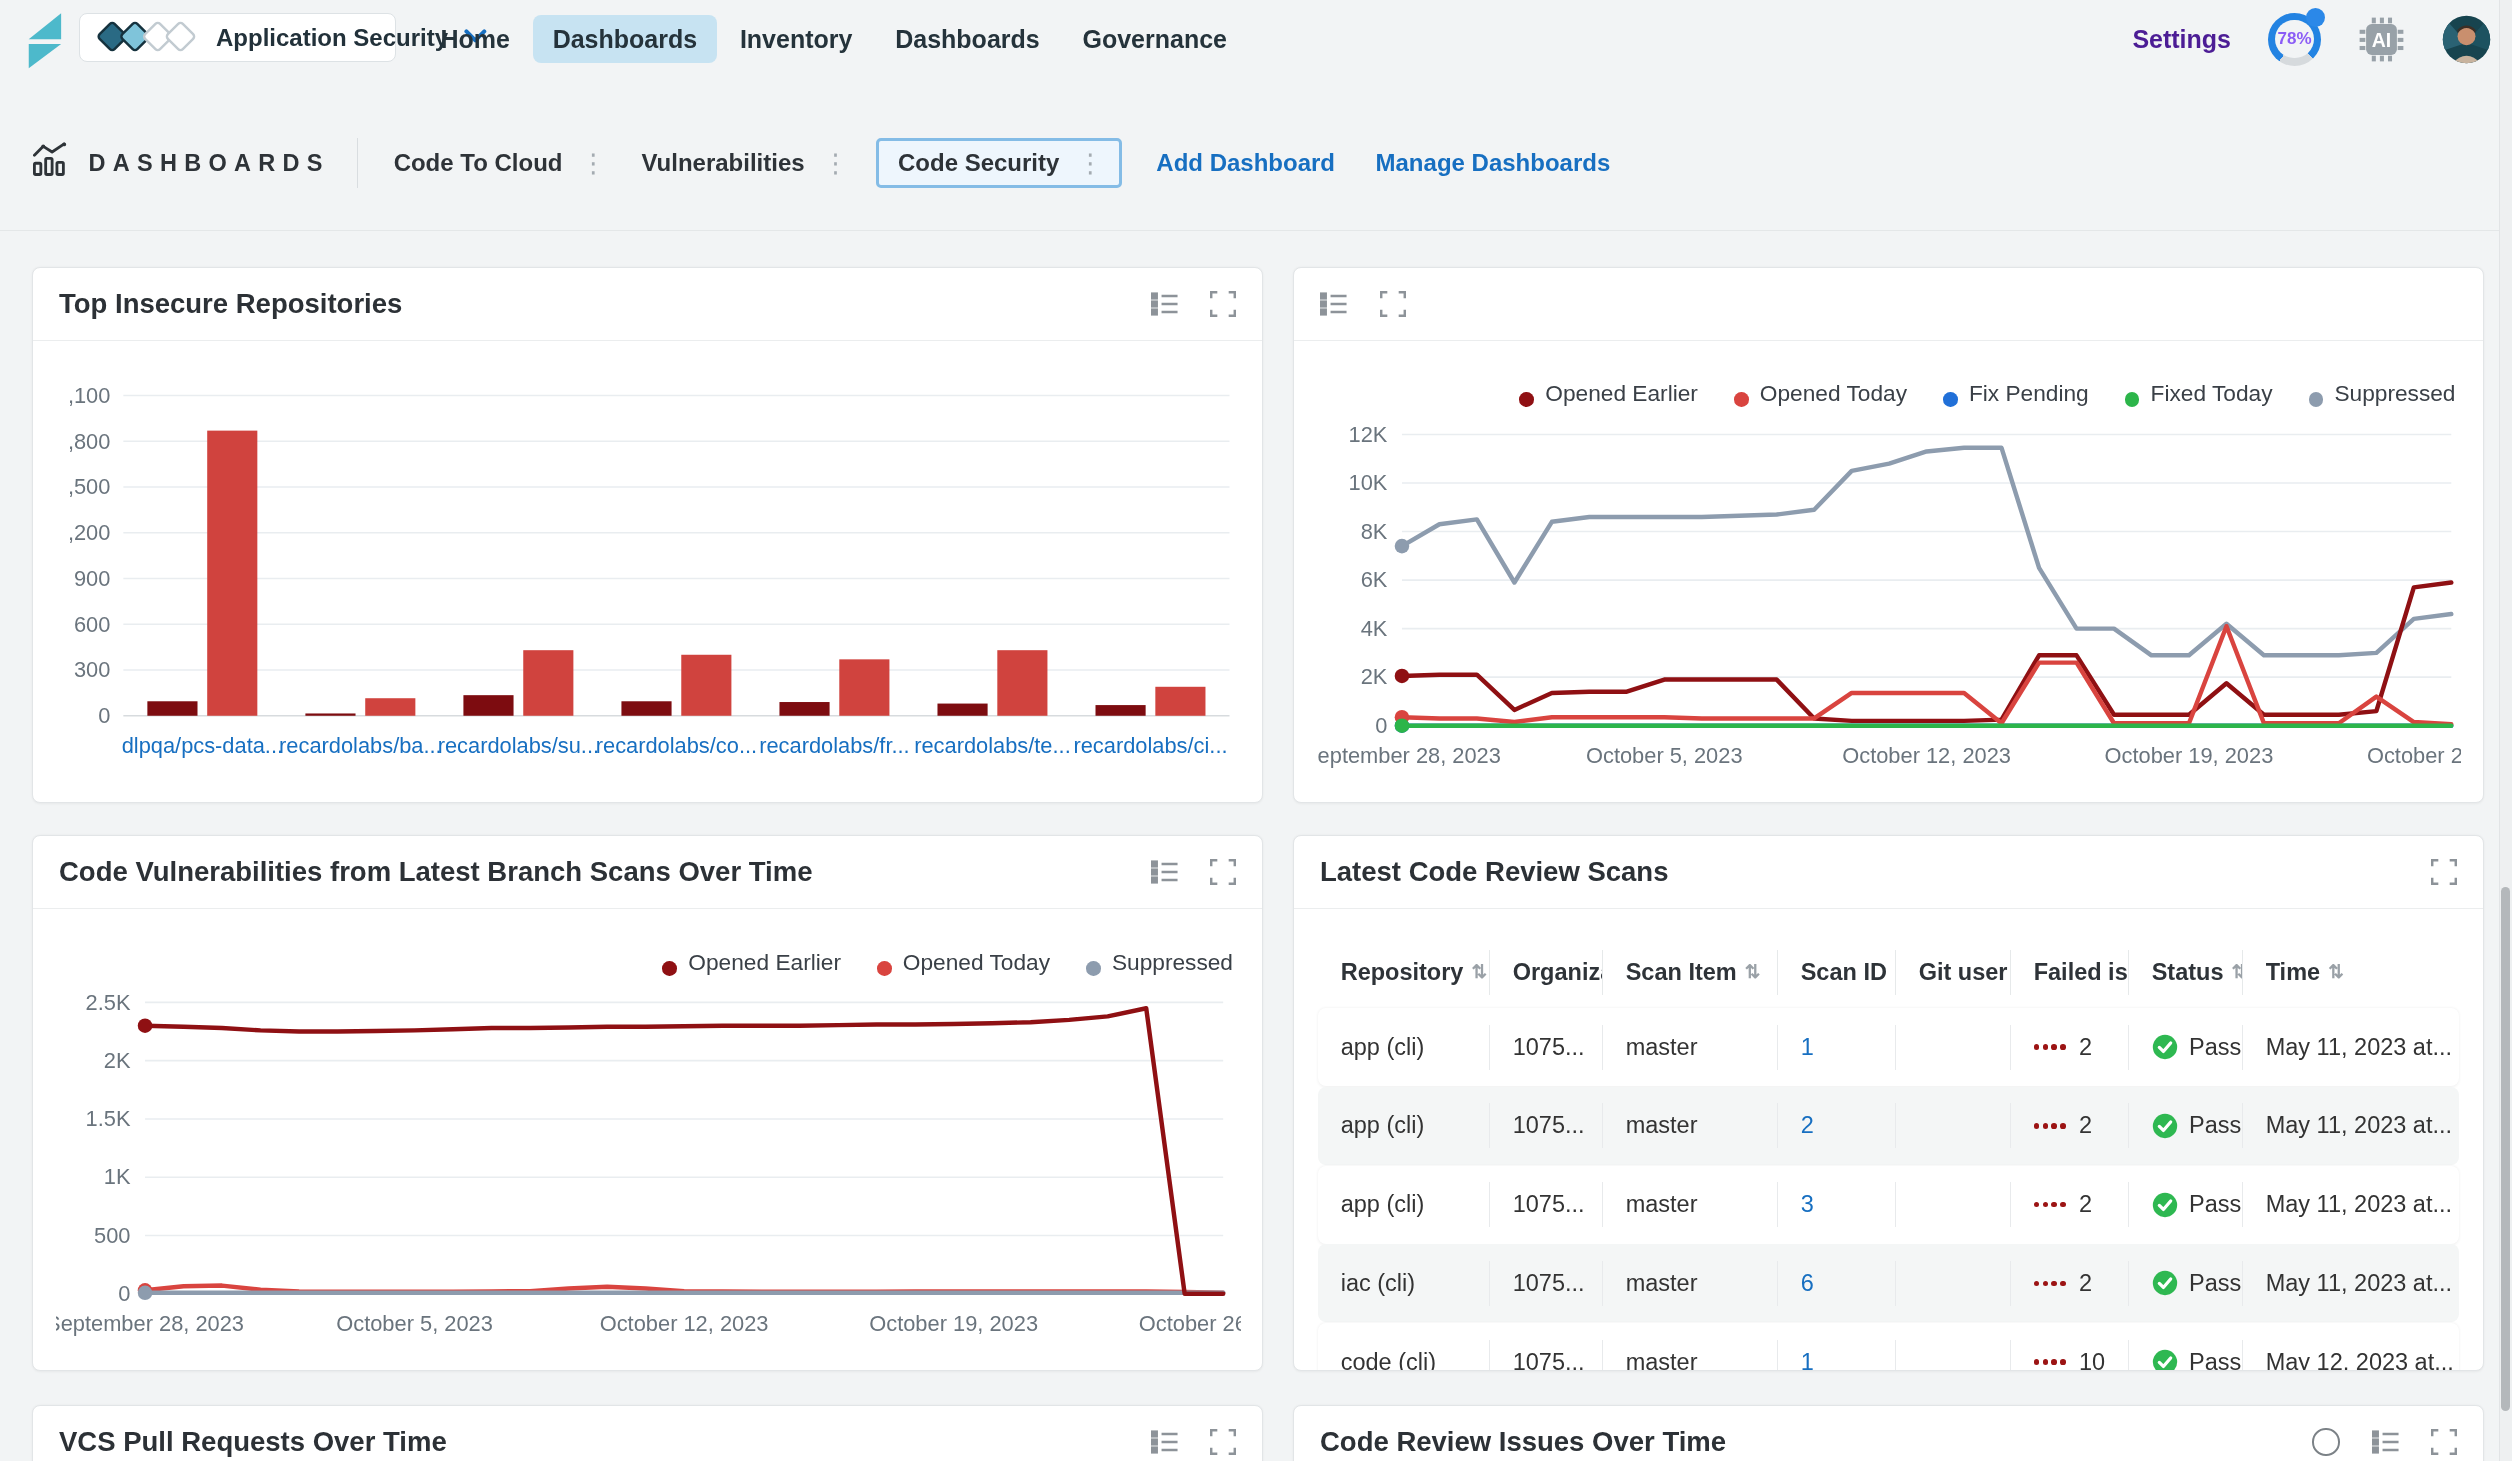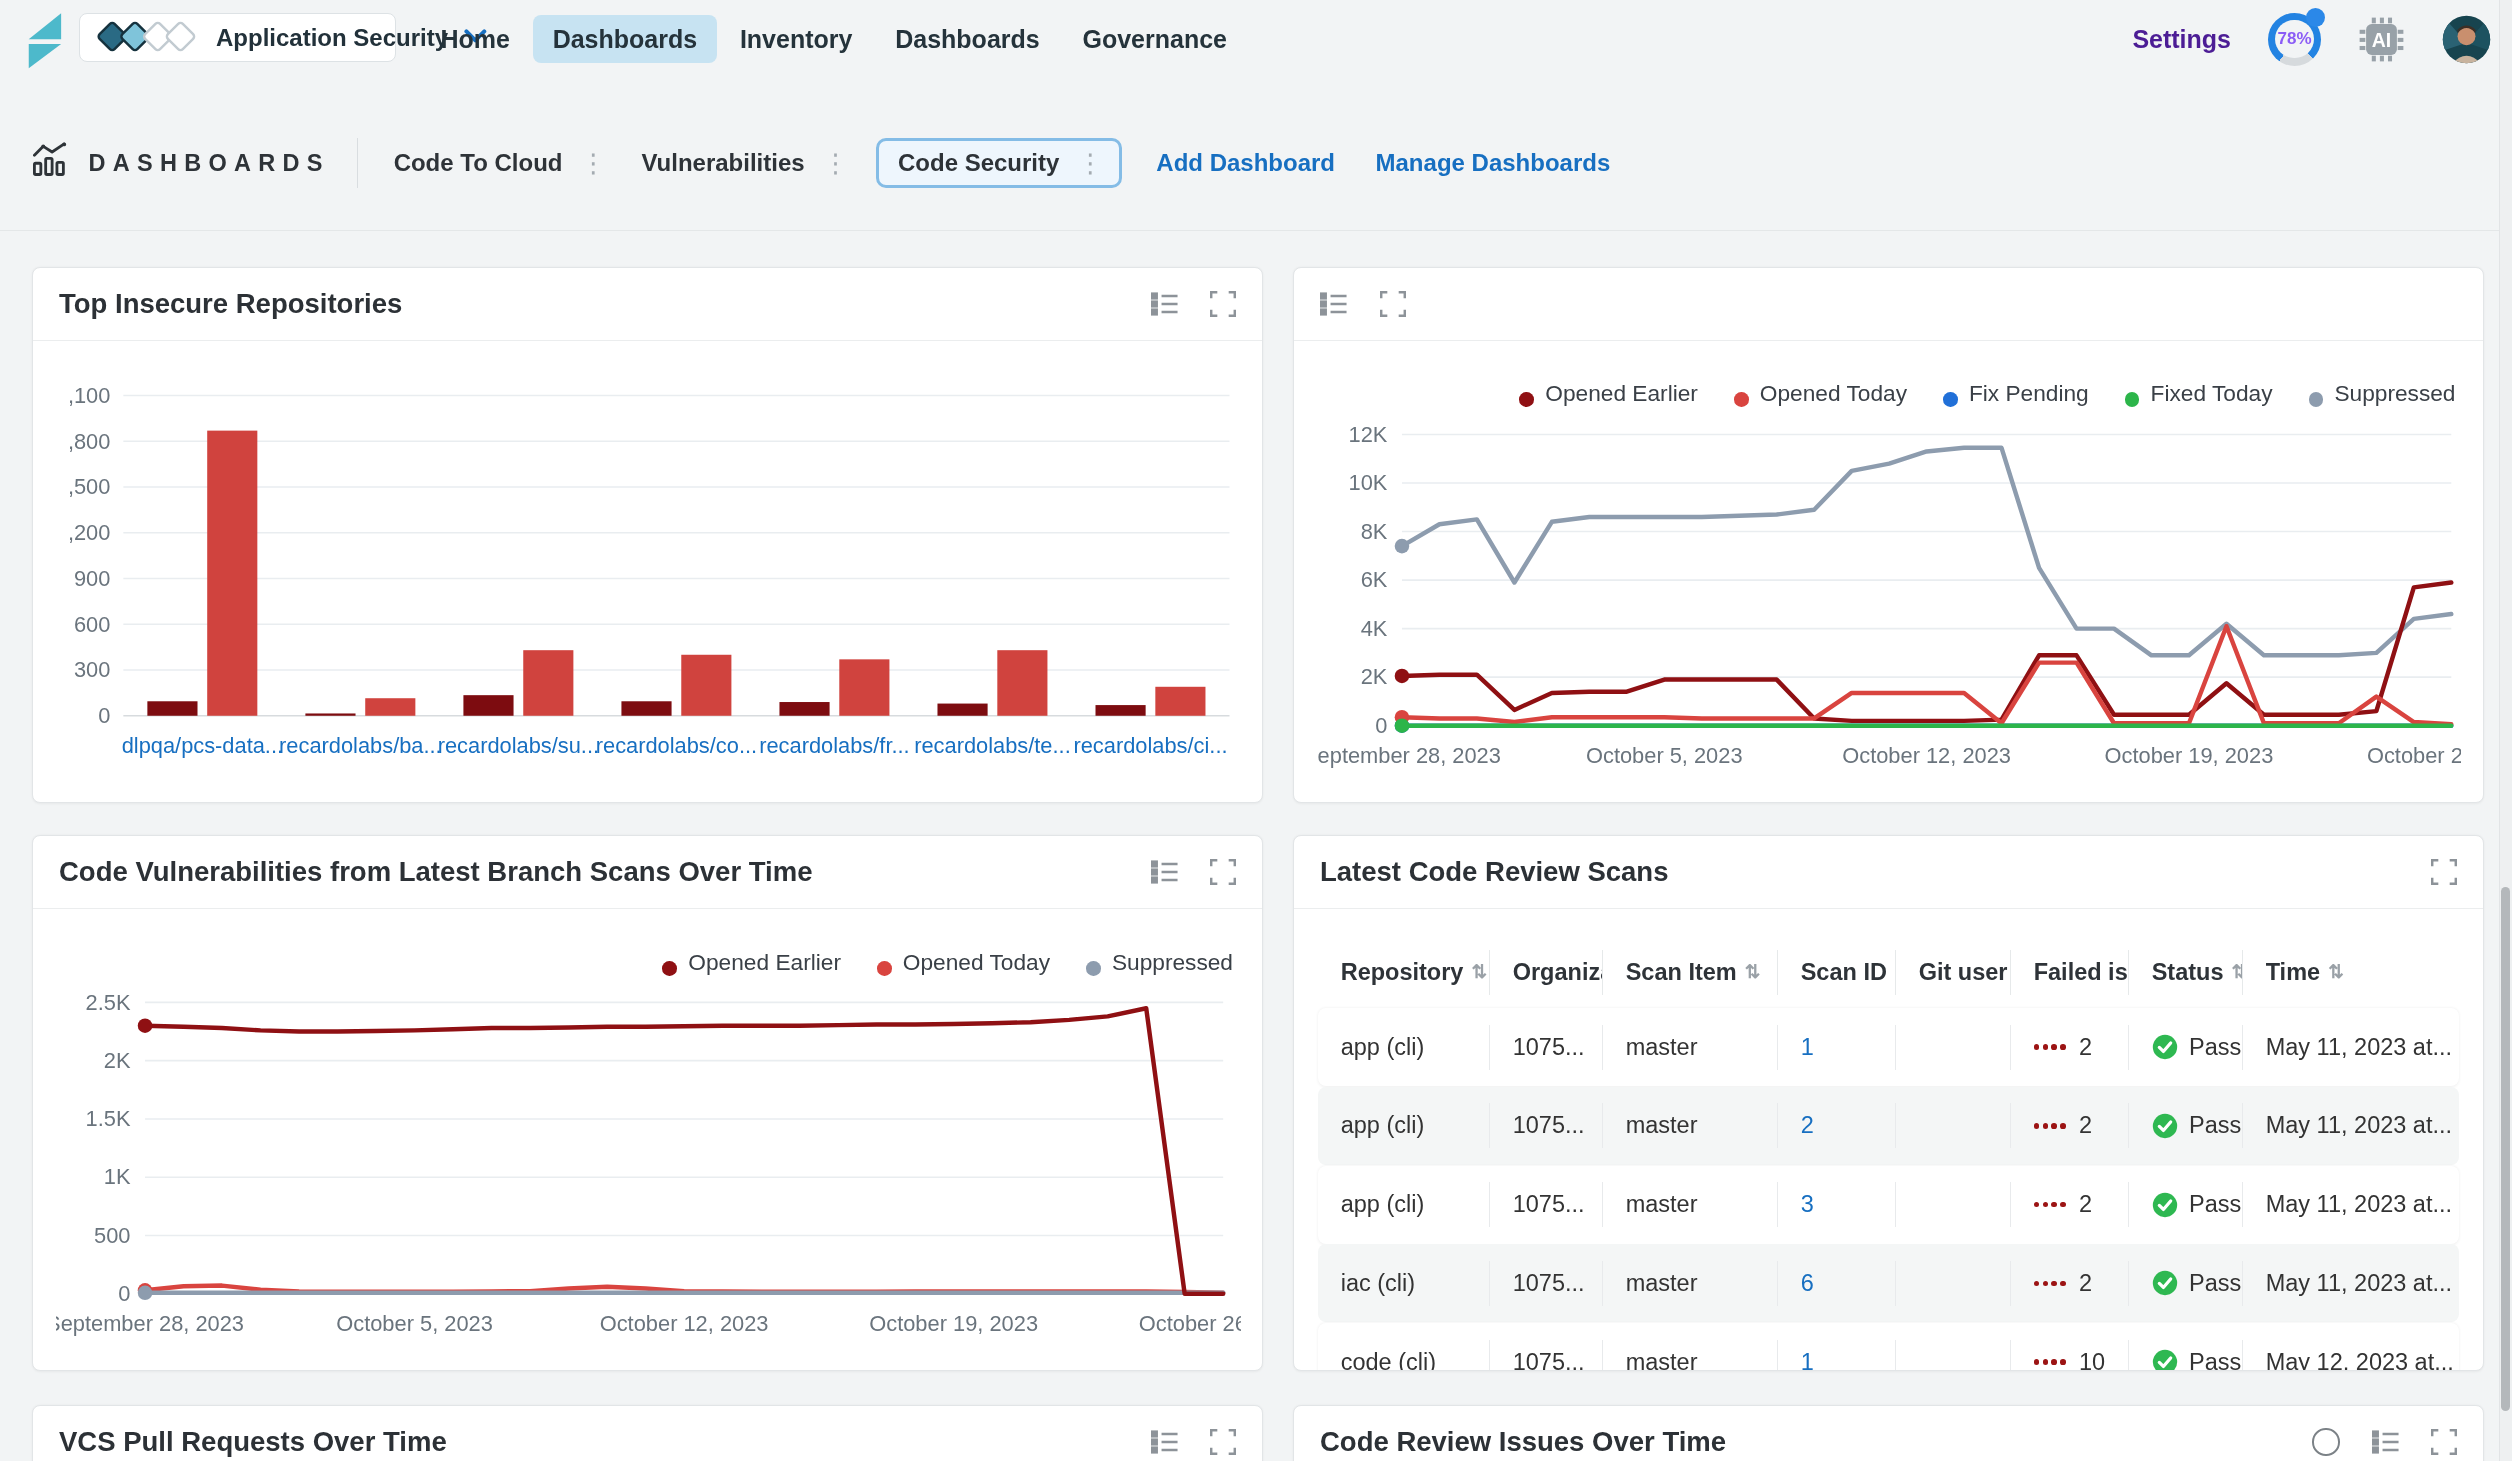--- a/index.html
+++ b/index.html
@@ -22,21 +22,21 @@
   .ring-inner{position:absolute;inset:7.3px;background:#f2f4f5;border-radius:50%;display:flex;
     align-items:center;justify-content:center;font-weight:700;font-size:17px;color:#8b5cf6}
   .ring-dot{position:absolute;right:-4px;top:-4.9px;width:19.4px;height:19.4px;border-radius:50%;background:#2b88e8}
   
   .dashbar{position:absolute;left:32px;top:126px;height:74px;display:flex;align-items:center;gap:27.5px}
   .dash-label{display:flex;align-items:center;gap:19.4px;font-size:23.5px;font-weight:600;letter-spacing:7.3px;color:#2e3338}
   .vdiv{width:0.8px;height:50px;background:#d9dde0}
   .dtab{display:flex;align-items:center;gap:14.6px;cursor:pointer;padding:11.3px 8px}
   .dtab .t{font-size:24px;font-weight:700;color:#2e3338;white-space:nowrap}
   .kebab{font-size:26px;color:#a4abb1;line-height:16px;padding:0 3.2px;cursor:pointer}
-  .dtab.active{border:3.2px solid #84bce6;background:#eef6fd;border-radius:10px;padding:8px 13px 8px 19.4px}
+  .dtab.active{border:3.2px solid #84bce6;background:#eef6fd;border-radius:5px;padding:8px 13px 8px 19.4px}
   .dlink{font-size:24px;font-weight:700;color:#176fc1;cursor:pointer;white-space:nowrap;padding:0 6.5px}
   .bar-divider{position:absolute;left:0;top:230px;width:2512px;height:0.8px;background:#e4e7e8}
   
   .panel{position:absolute;background:#fff;border:0.8px solid #e2e5e7;border-radius:8px;
     box-shadow:0 0.8px 2.4px rgba(0,0,0,.05);overflow:hidden}
   .phead{display:flex;align-items:center;justify-content:space-between;height:73px;
     padding:0 26px;border-bottom:0.8px solid #ebedee}
   .ptitle{font-size:27.5px;font-weight:700;color:#2c3136;white-space:nowrap}
   .picons{display:flex;align-items:center;gap:32px}
   .picon{cursor:pointer;display:flex;align-items:center}

